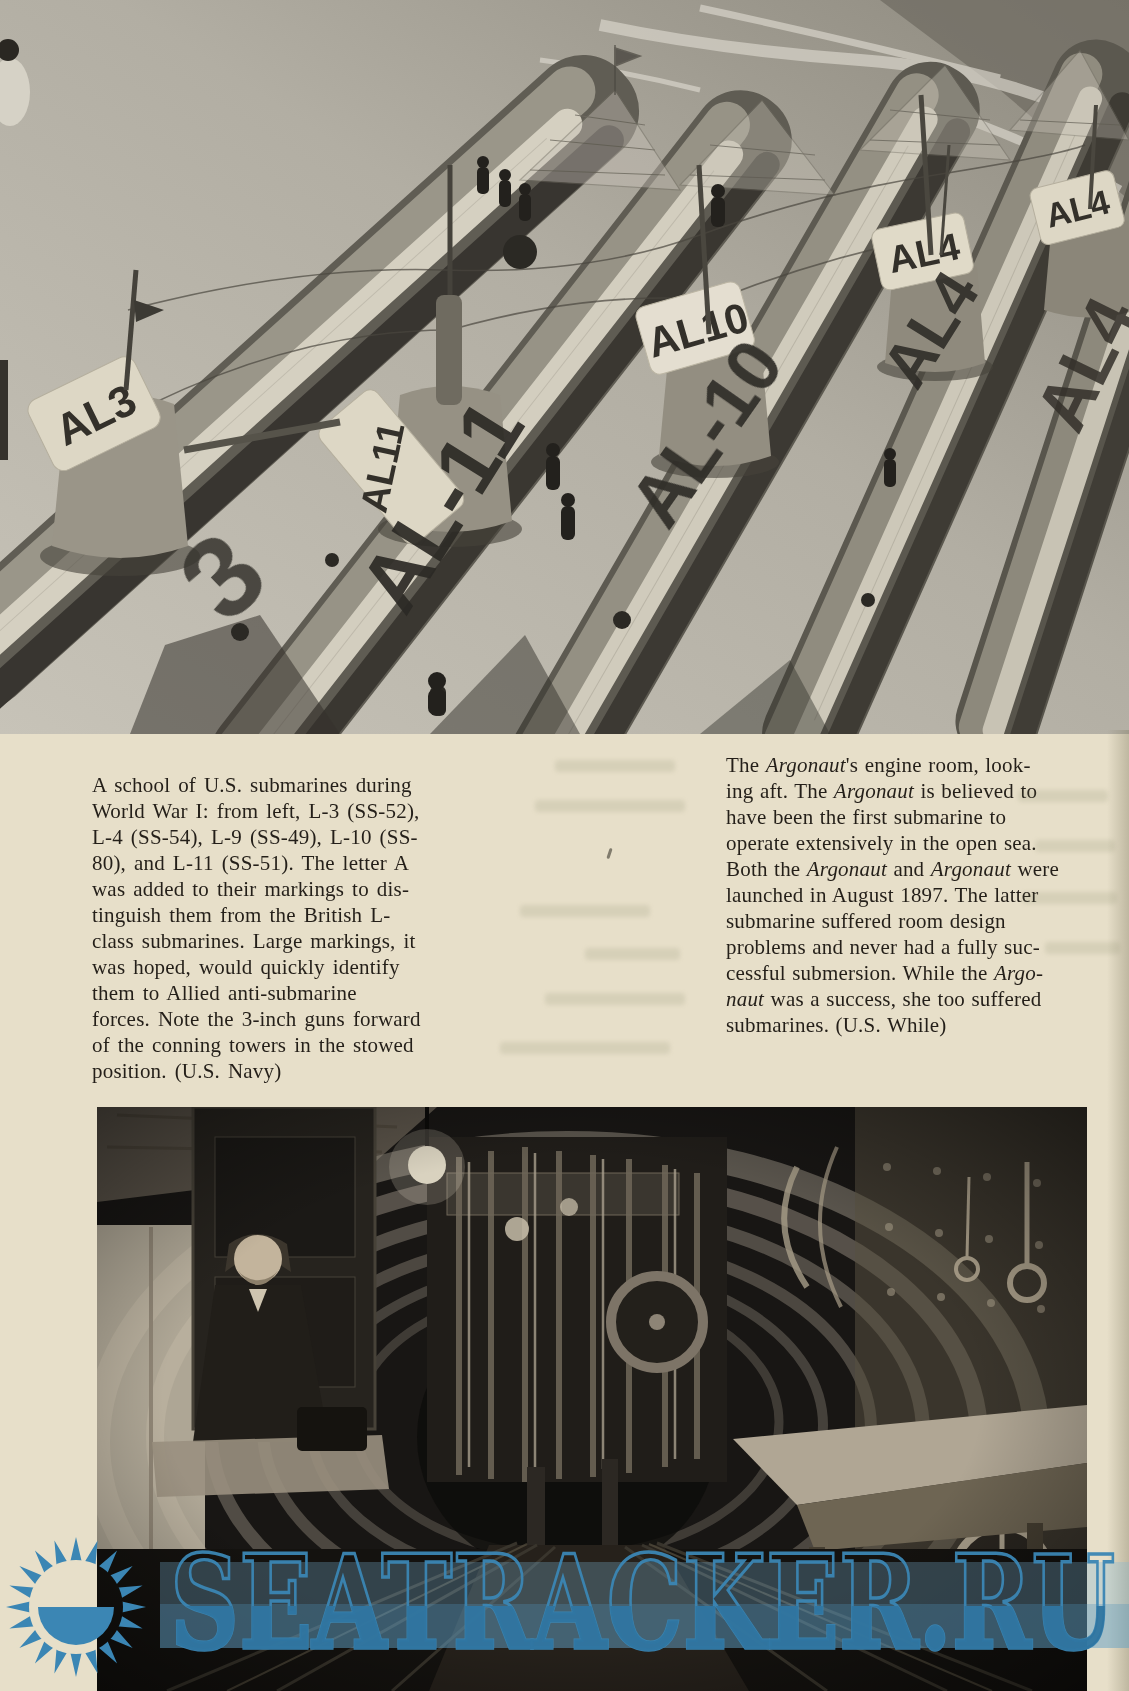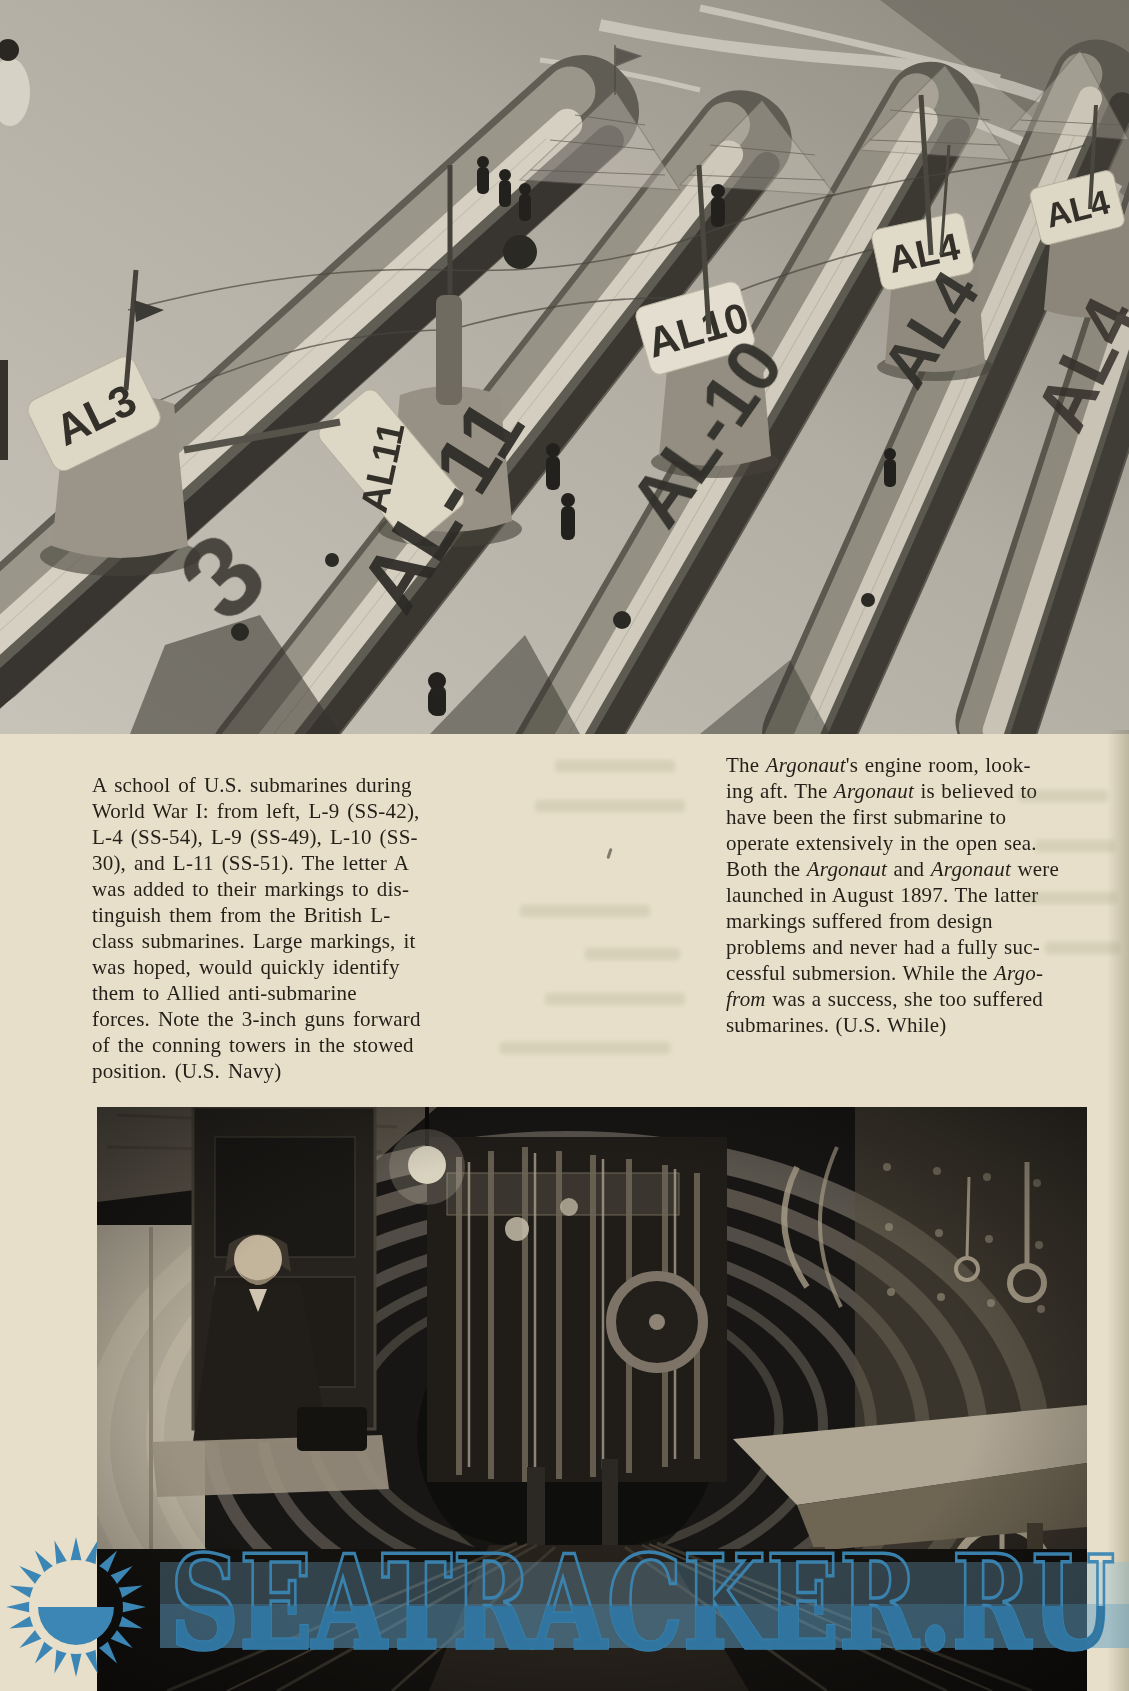--- a/index.html
+++ b/index.html
@@ -238,44 +238,44 @@
         </g>
       <g transform="translate(437,695)">
           <circle cy="-14" r="9"></circle>
           <rect x="-9" y="-6" width="18" height="26" rx="7"></rect>
         </g>
     </g>
   </svg>
 
   <div id="caption-left" class="abs caption">
     <div class="cl">A school of U.S. submarines during</div>
-    <div class="cl">World War I: from left, L-9 (SS-42),</div>
+    <div class="cl">World War I: from left, L-3 (SS-52),</div>
     <div class="cl">L-4 (SS-54), L-9 (SS-49), L-10 (SS-</div>
-    <div class="cl">30), and L-11 (SS-51). The letter A</div>
+    <div class="cl">80), and L-11 (SS-51). The letter A</div>
     <div class="cl">was added to their markings to dis-</div>
     <div class="cl">tinguish them from the British L-</div>
     <div class="cl">class submarines. Large markings, it</div>
     <div class="cl">was hoped, would quickly identify</div>
     <div class="cl">them to Allied anti-submarine</div>
     <div class="cl">forces. Note the 3-inch guns forward</div>
     <div class="cl">of the conning towers in the stowed</div>
     <div class="cl">position. (U.S. Navy)</div>
   </div>
 
   <div id="caption-right" class="abs caption">
     <div class="cl">The <i>Argonaut</i>'s engine room, look-</div>
     <div class="cl">ing aft. The <i>Argonaut</i> is believed to</div>
     <div class="cl">have been the first submarine to</div>
     <div class="cl">operate extensively in the open sea.</div>
     <div class="cl">Both the <i>Argonaut</i> and <i>Argonaut</i> were</div>
     <div class="cl">launched in August 1897. The latter</div>
-    <div class="cl">markings suffered from design</div>
+    <div class="cl">submarine suffered room design</div>
     <div class="cl">problems and never had a fully suc-</div>
     <div class="cl">cessful submersion. While the <i>Argo-</i></div>
-    <div class="cl"><i>from</i> was a success, she too suffered</div>
+    <div class="cl"><i>naut</i> was a success, she too suffered</div>
     <div class="cl">submarines. (U.S. While)</div>
   </div>
 
   <div class="abs smudge" style="left:555px;top:760px;width:120px;height:12px"></div>
   <div class="abs smudge" style="left:535px;top:800px;width:150px;height:12px"></div>
   <div class="abs smudge" style="left:520px;top:905px;width:130px;height:12px"></div>
   <div class="abs smudge" style="left:585px;top:948px;width:95px;height:12px"></div>
   <div class="abs smudge" style="left:545px;top:993px;width:140px;height:12px"></div>
   <div class="abs smudge" style="left:500px;top:1042px;width:170px;height:12px"></div>
   <div class="abs smudge" style="left:1018px;top:790px;width:90px;height:12px"></div>

